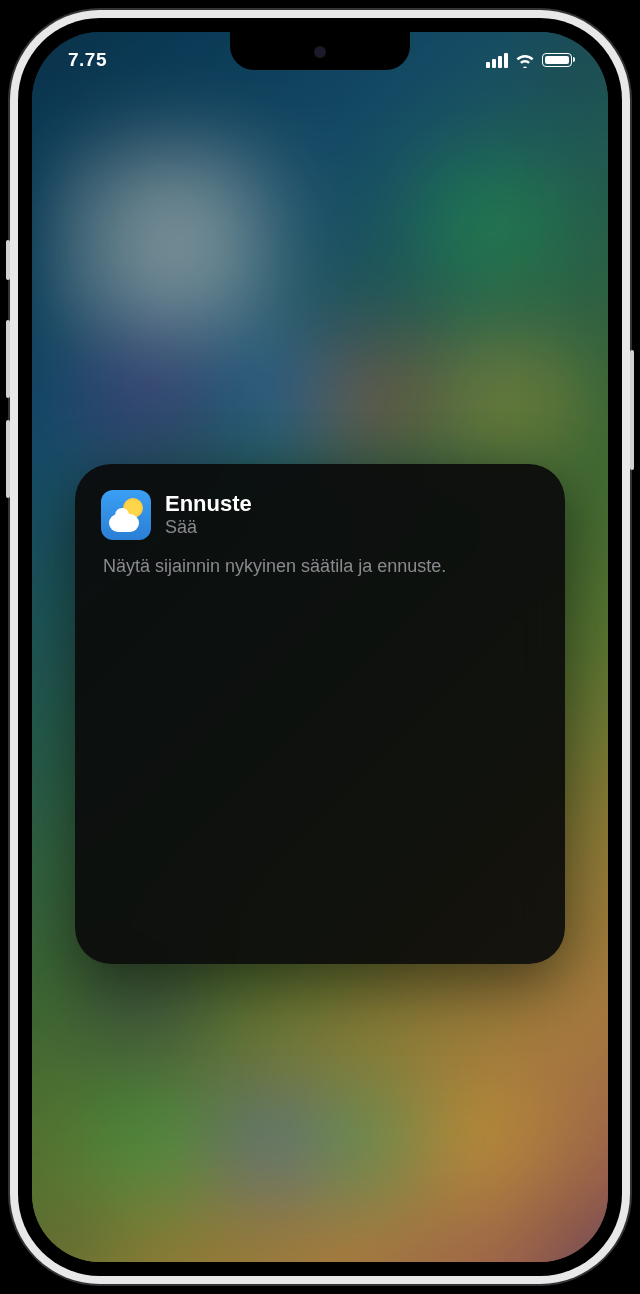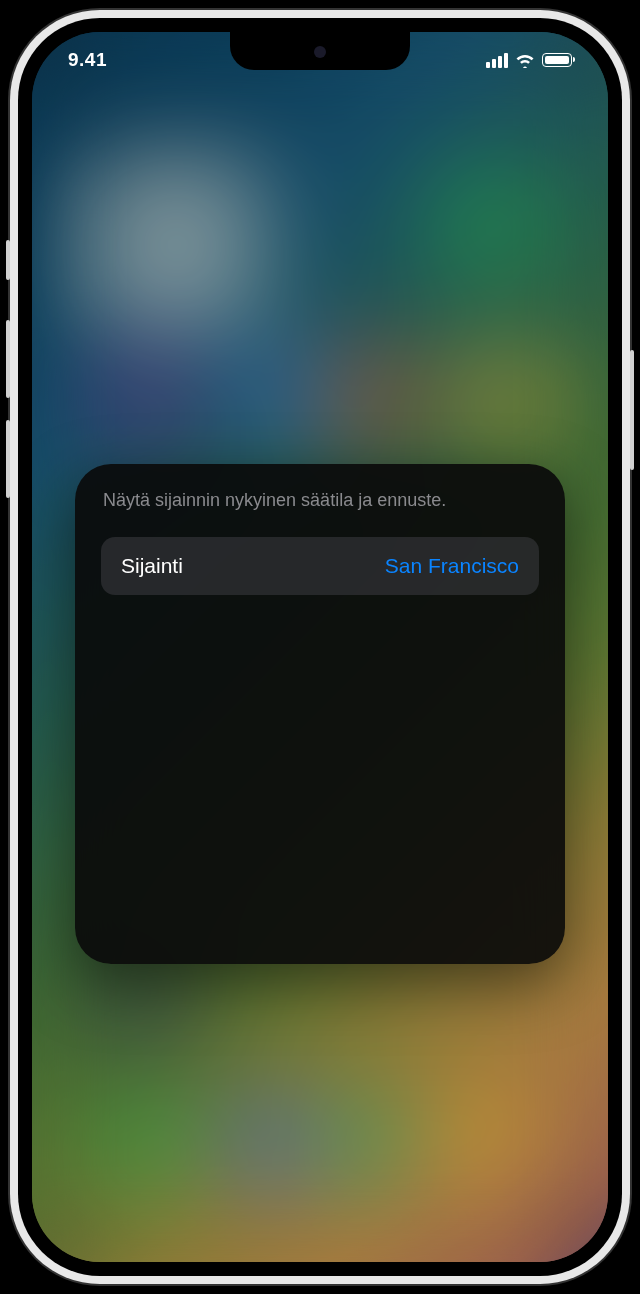--- a/index.html
+++ b/index.html
@@ -295,42 +295,48 @@
         <div class="blob blob8"></div>
         <div class="blob blob9"></div>
         <div class="blob blob10"></div>
         <div class="blob blob11"></div>
       </div>
       <div class="blur-overlay"></div>
 
       <div class="notch"></div>
 
       <div class="status-bar">
-        <div class="status-time">9.41</div>
+        <div class="status-time">7.75</div>
         <div class="status-icons">
           <div class="signal-icon">
             <div class="signal-bar sb1"></div>
             <div class="signal-bar sb2"></div>
             <div class="signal-bar sb3"></div>
             <div class="signal-bar sb4"></div>
           </div>
           <div class="wifi-icon">
             <svg width="20" height="15" viewBox="0 0 20 15">
               <path d="M10 13.5 a2 2 0 1 0 0.001 0 M5 9 a7 7 0 0 1 10 0 l-1.8 1.8 a4.5 4.5 0 0 0 -6.4 0 z M1.5 5.5 a12 12 0 0 1 17 0 l-1.8 1.8 a9.5 9.5 0 0 0 -13.4 0 z" fill="#fff"></path>
             </svg>
           </div>
           <div class="battery-icon">
             <div class="battery-fill"></div>
           </div>
         </div>
       </div>
 
       <div class="widget-panel">
+        <div class="widget-header">
+          <div class="app-icon">
+            <div class="sun"></div>
+            <div class="cloud"></div>
+          </div>
+          <div class="widget-titles">
+            <div class="widget-title">Ennuste</div>
+            <div class="widget-subtitle">Sää</div>
+          </div>
+        </div>
         <div class="widget-description">Näytä sijainnin nykyinen säätila ja ennuste.</div>
-        <div class="option-row">
-          <span class="option-label">Sijainti</span>
-          <span class="option-value">San Francisco</span>
-        </div>
       </div>
 
     </div>
   </div>
 </div>
 
 </body></html>

